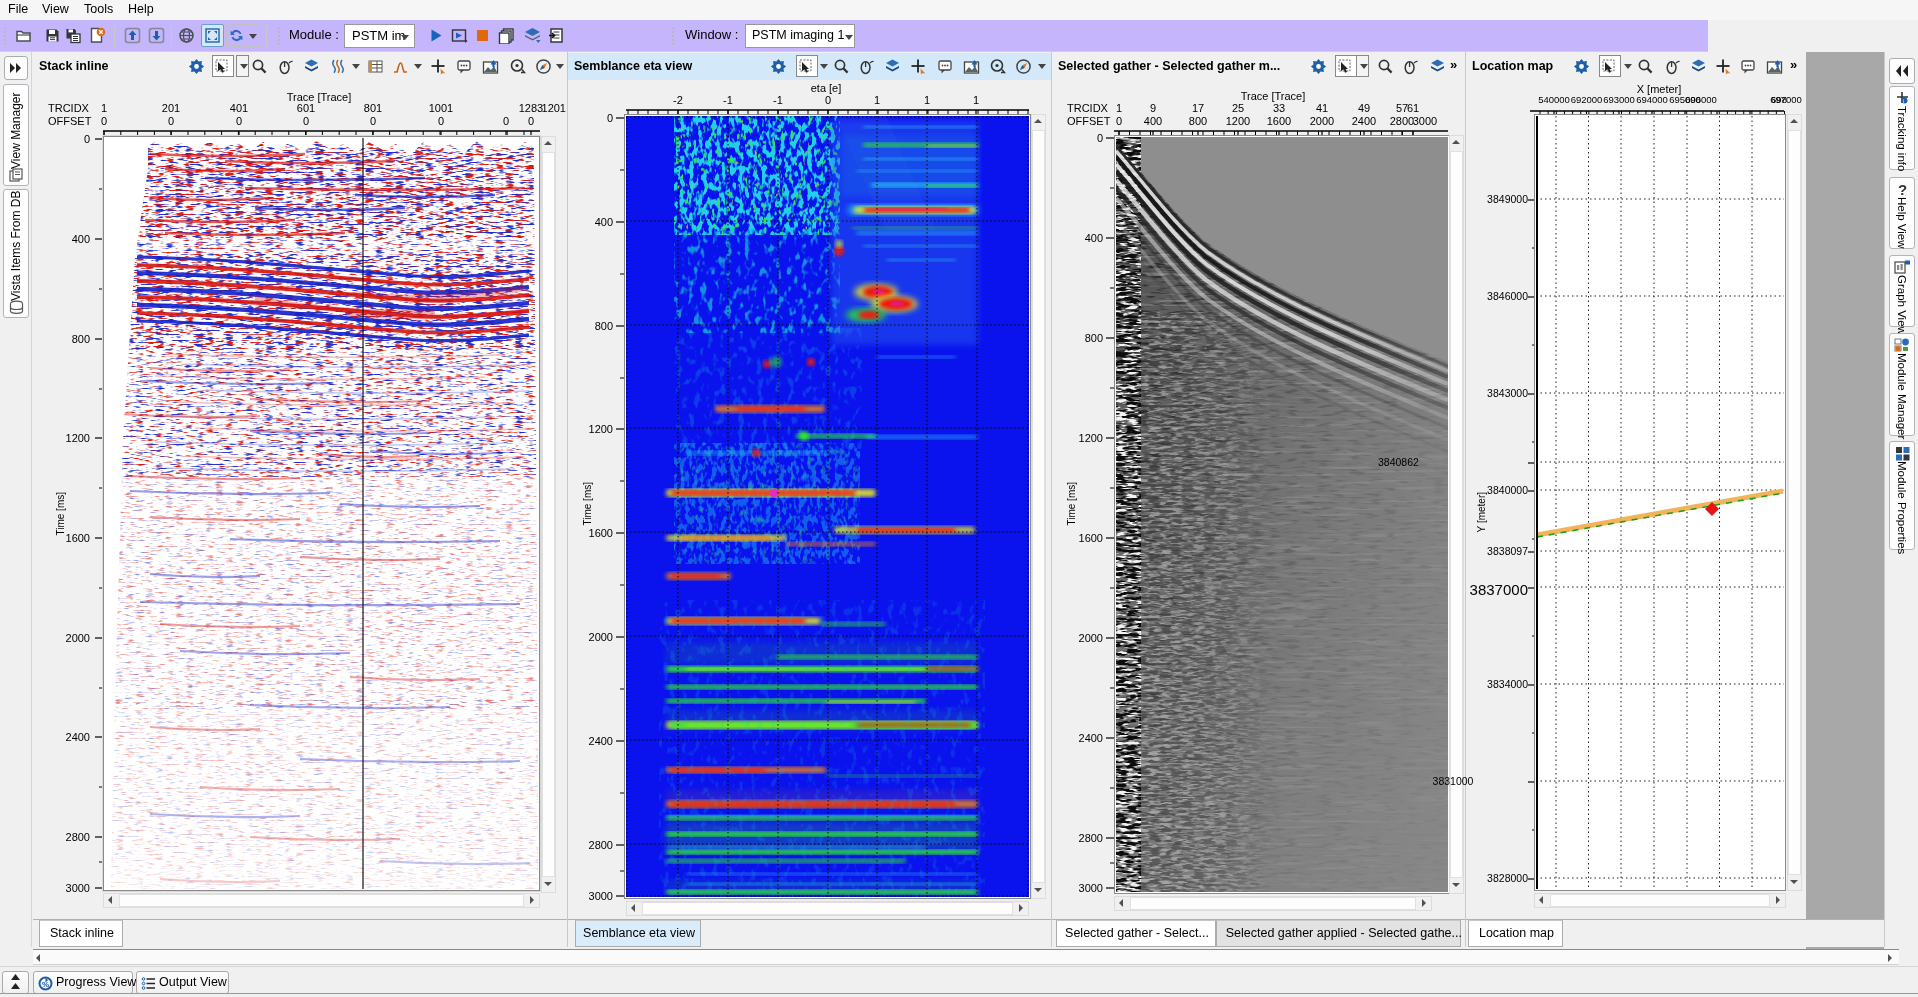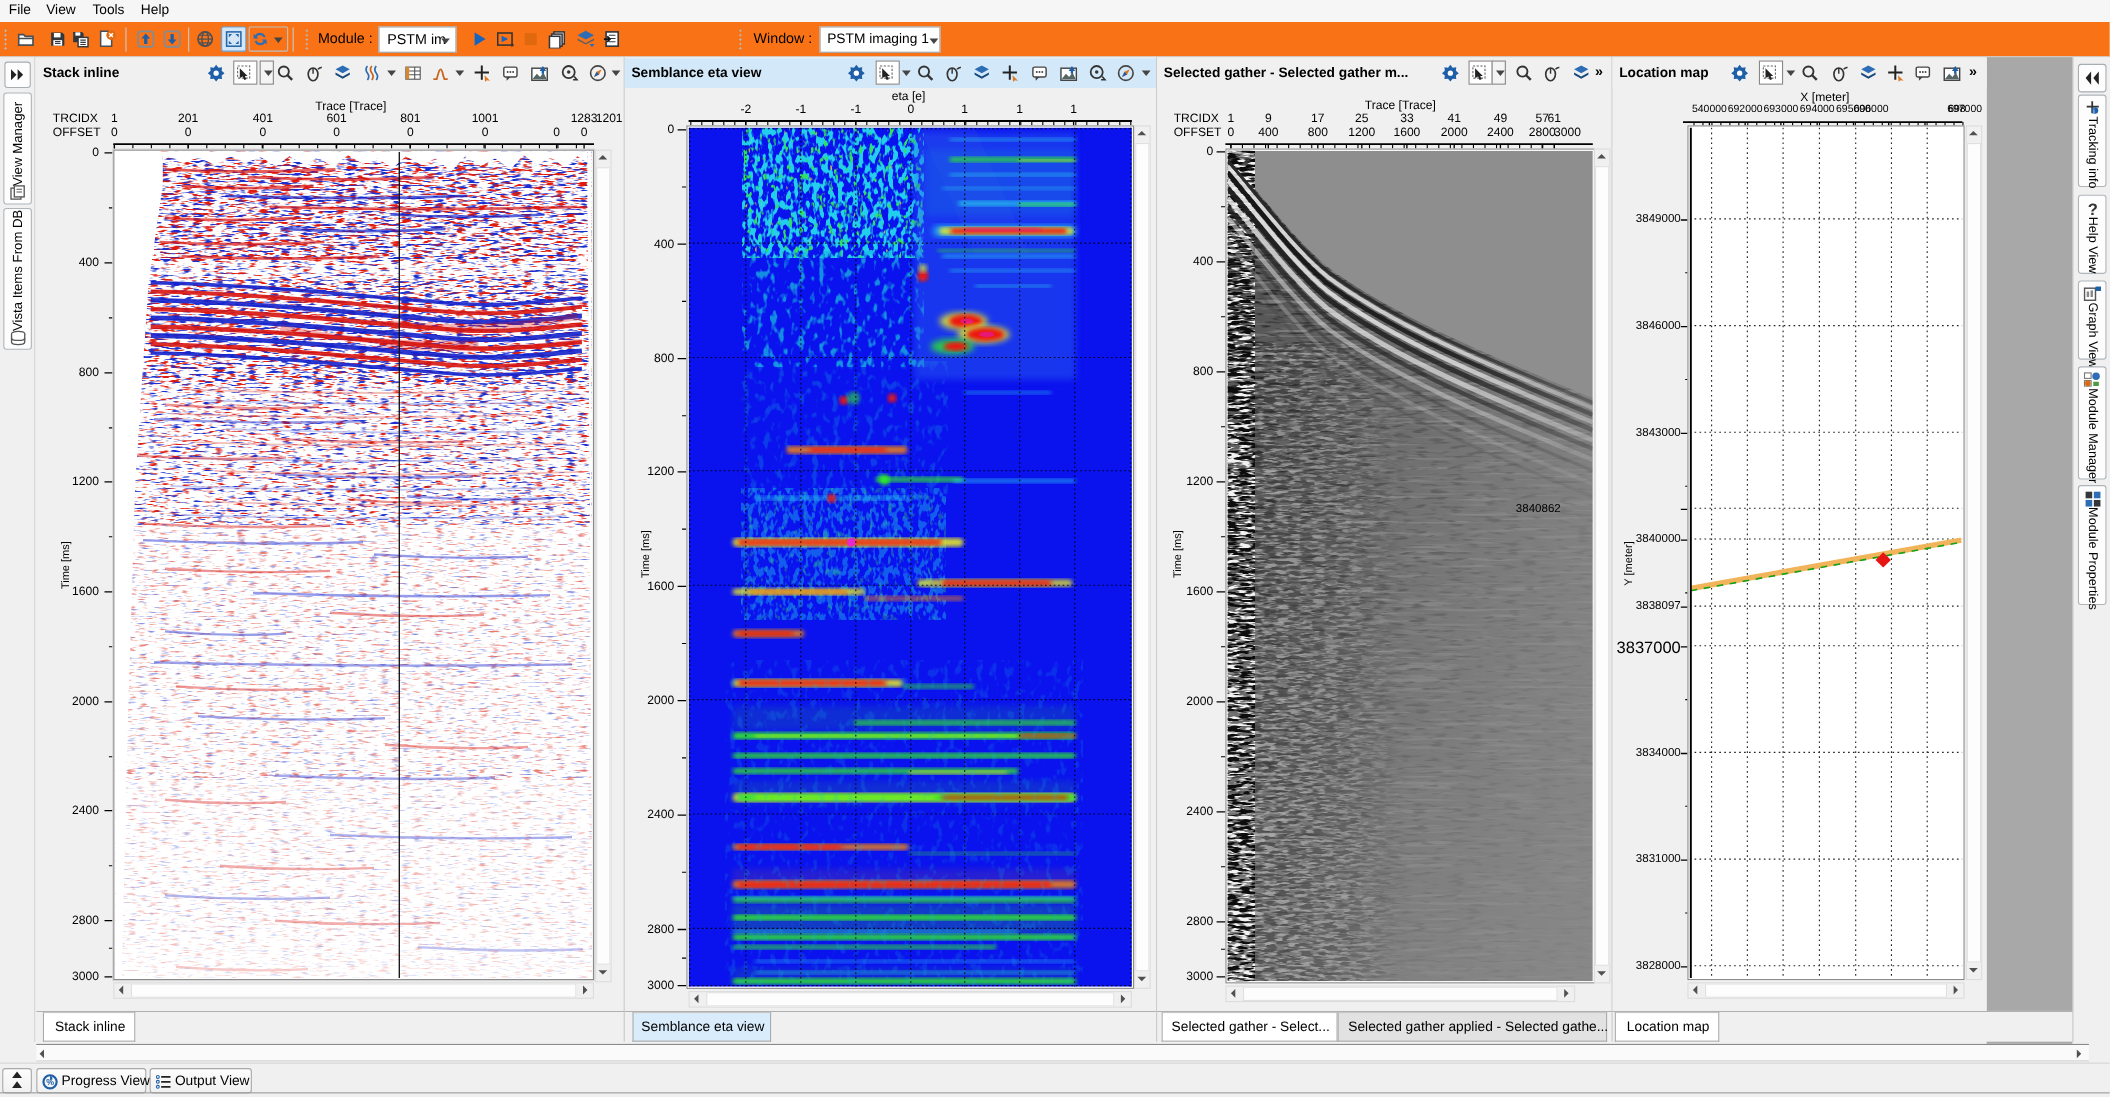--- a/index.html
+++ b/index.html
@@ -4,21 +4,21 @@
 body{font-family:"Liberation Sans",sans-serif;width:1918px;height:997px;overflow:hidden;position:relative;background:#f0f0f0;font-size:12px;color:#000;}
 .vtL{writing-mode:vertical-rl;transform:rotate(180deg);}
 .vtR{writing-mode:vertical-rl;}
 </style></head><body>
 <div style="position:absolute;left:0;top:0;width:1918px;height:20px;background:#f6f6f6;">
     <div style="position:absolute;left:8px;top:3px;font-size:12.5px;color:#000;white-space:nowrap;line-height:1.1;">File</div>
     <div style="position:absolute;left:42px;top:3px;font-size:12.5px;color:#000;white-space:nowrap;line-height:1.1;">View</div>
     <div style="position:absolute;left:84px;top:3px;font-size:12.5px;color:#000;white-space:nowrap;line-height:1.1;">Tools</div>
     <div style="position:absolute;left:128px;top:3px;font-size:12.5px;color:#000;white-space:nowrap;line-height:1.1;">Help</div>
   </div>
-<div style="position:absolute;left:0;top:20px;width:1918px;height:32px;background:#f97316;border-bottom:1px solid #d0d0d0;">
+<div style="position:absolute;left:0;top:20px;width:1708px;height:32px;background:#c4b5fd;border-bottom:1px solid #d0d0d0;">
     <div style="position:absolute;left:3px;top:6px;width:4px;height:20px;background-image:radial-gradient(#b8b8b8 1px,transparent 1px);background-size:4px 4px;"></div>
     <div style="position:absolute;left:15px;top:7px;width:17px;height:17px;">
       <svg width="17" height="17" viewBox="0 0 17 17" style="position:absolute;left:0;top:0;">
         <path d="M2 4.5 L6.5 4.5 L8 6 L15 6 L15 14 L2 14 Z" fill="#fff" stroke="#4a4f55" stroke-width="1.5"></path>
         <path d="M2 8 L15 8" stroke="#4a4f55" stroke-width="1.2"></path>
       </svg>
     </div>
     <div style="position:absolute;left:44px;top:7px;width:17px;height:17px;">
       <svg width="17" height="17" viewBox="0 0 17 17" style="position:absolute;left:0;top:0;">
         <path d="M2.5 2.5 L12.5 2.5 L14.5 4.5 L14.5 14.5 L2.5 14.5 Z" fill="#33373c"></path>
@@ -1223,21 +1223,21 @@
     <div style="position:absolute;left:224px;top:43px;width:120px;text-align:center;font-size:9.5px;color:#000;line-height:1.1;margin-left:36px;">697000</div>
     <div style="position:absolute;left:253px;top:43px;width:120px;text-align:center;font-size:9.5px;color:#000;line-height:1.1;">698</div>
     <div style="position:absolute;left:-88px;top:142px;width:150px;text-align:right;font-size:10.5px;color:#000;line-height:1.1;">3849000</div>
     <div style="position:absolute;left:-88px;top:239px;width:150px;text-align:right;font-size:10.5px;color:#000;line-height:1.1;">3846000</div>
     <div style="position:absolute;left:-88px;top:336px;width:150px;text-align:right;font-size:10.5px;color:#000;line-height:1.1;">3843000</div>
     <div style="position:absolute;left:-88px;top:405px;width:150px;text-align:left;font-size:10.5px;color:#000;line-height:1.1;">3840862</div>
     <div style="position:absolute;left:-88px;top:433px;width:150px;text-align:right;font-size:10.5px;color:#000;line-height:1.1;">3840000</div>
     <div style="position:absolute;left:-88px;top:494px;width:150px;text-align:right;font-size:10.5px;color:#000;line-height:1.1;">3838097</div>
     <div style="position:absolute;left:-88px;top:530px;width:150px;text-align:right;font-size:15px;color:#000;line-height:1.1;">3837000</div>
     <div style="position:absolute;left:-88px;top:627px;width:150px;text-align:right;font-size:10.5px;color:#000;line-height:1.1;">3834000</div>
-    <div style="position:absolute;left:-88px;top:724px;width:150px;text-align:right;font-size:10.5px;color:#000;line-height:1.1;">3831000</div>
+    <div style="position:absolute;left:-88px;top:724px;width:150px;text-align:center;font-size:10.5px;color:#000;line-height:1.1;">3831000</div>
     <div style="position:absolute;left:-88px;top:821px;width:150px;text-align:right;font-size:10.5px;color:#000;line-height:1.1;">3828000</div>
     <div class="vtL" style="position:absolute;left:10px;top:440px;font-size:10px;">Y [meter]</div>
     <svg width="340" height="867" viewBox="1466 52 340 867" style="position:absolute;left:0;top:0;pointer-events:none;">
       <line x1="1530" y1="111" x2="1784" y2="111" stroke="#000" stroke-width="1.6"></line>
       <line x1="1554" y1="111" x2="1554" y2="118" stroke="#000" stroke-width="1.2"></line>
       <line x1="1586.5" y1="111" x2="1586.5" y2="118" stroke="#000" stroke-width="1.2"></line>
       <line x1="1619" y1="111" x2="1619" y2="118" stroke="#000" stroke-width="1.2"></line>
       <line x1="1652" y1="111" x2="1652" y2="118" stroke="#000" stroke-width="1.2"></line>
       <line x1="1685" y1="111" x2="1685" y2="118" stroke="#000" stroke-width="1.2"></line>
       <line x1="1717" y1="111" x2="1717" y2="118" stroke="#000" stroke-width="1.2"></line>

